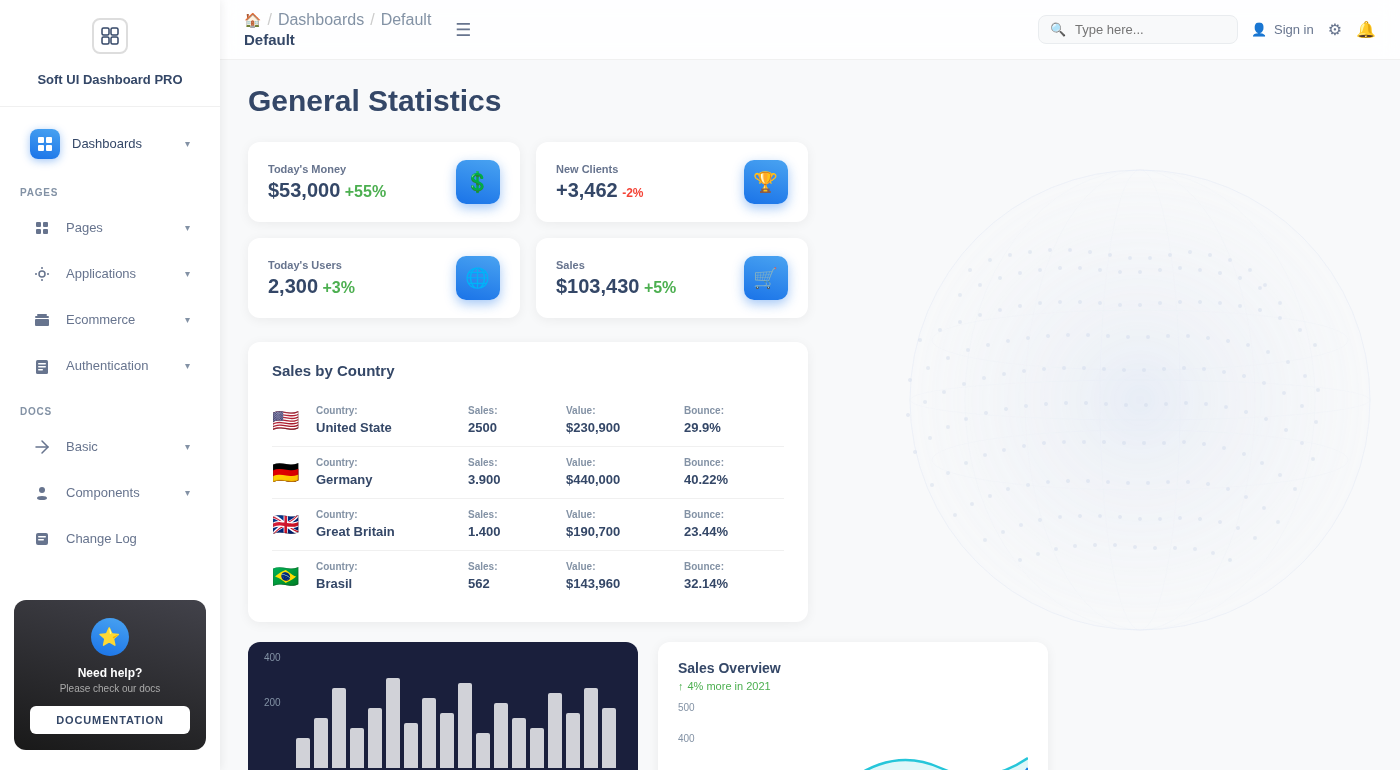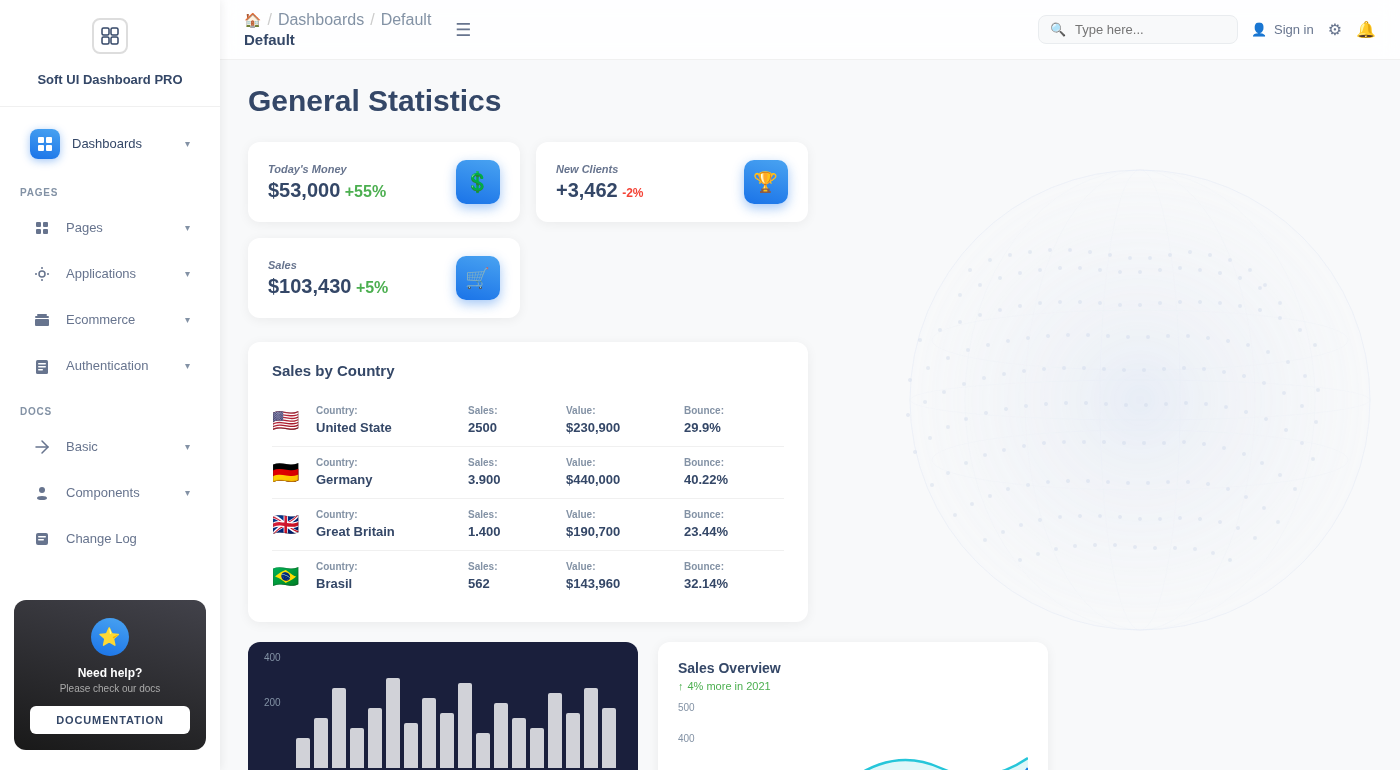--- a/index.html
+++ b/index.html
@@ -208,21 +208,20 @@
       align-items: center;
       justify-content: space-between;
       box-shadow: 0 2px 12px rgba(0,0,0,0.06);
     }
     .stat-info { flex: 1; }
     .stat-label {
       font-size: 11px;
       color: #67748e;
       font-weight: 600;
       margin-bottom: 4px;
-      font-style: italic;
     }
     .stat-value {
       font-size: 20px;
       font-weight: 800;
       color: #344767;
     }
     .stat-change-pos { color: #4caf50; font-size: 16px; font-weight: 600; }
     .stat-change-neg { color: #f44336; font-size: 12px; font-weight: 600; }
     .stat-icon-wrap {
       width: 44px; height: 44px;
@@ -733,20 +732,30 @@
       <div class="stat-label">New Clients</div>
       <div>
         <span class="stat-value">+3,462</span>
         <span class="stat-change-neg"> -2%</span>
       </div>
     </div>
     <div class="stat-icon-wrap" style="background:linear-gradient(195deg,#49a3f1,#1a73e8);">🏆</div>
   </div>
         <div class="stat-card">
     <div class="stat-info">
+      <div class="stat-label">Today's Users</div>
+      <div>
+        <span class="stat-value">2,300</span>
+        <span class="stat-change-pos"> +3%</span>
+      </div>
+    </div>
+    <div class="stat-icon-wrap" style="background:linear-gradient(195deg,#49a3f1,#1a73e8);">🌐</div>
+  </div>
+        <div class="stat-card">
+    <div class="stat-info">
       <div class="stat-label">Sales</div>
       <div>
         <span class="stat-value">$103,430</span>
         <span class="stat-change-pos"> +5%</span>
       </div>
     </div>
     <div class="stat-icon-wrap" style="background:linear-gradient(195deg,#49a3f1,#1a73e8);">🛒</div>
   </div>
       </div>
 

